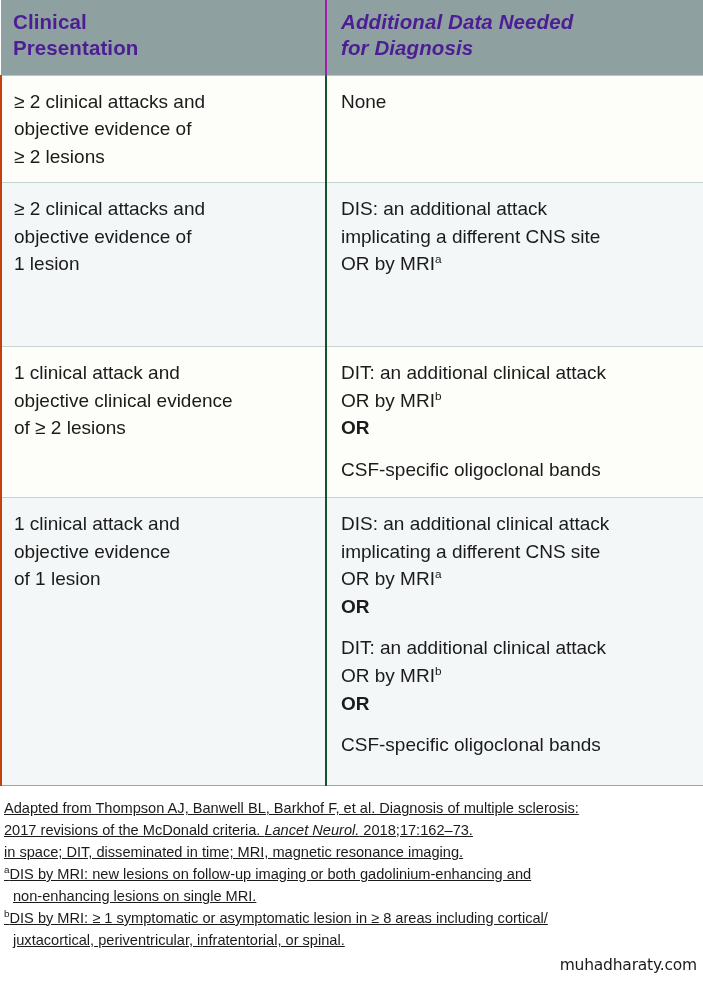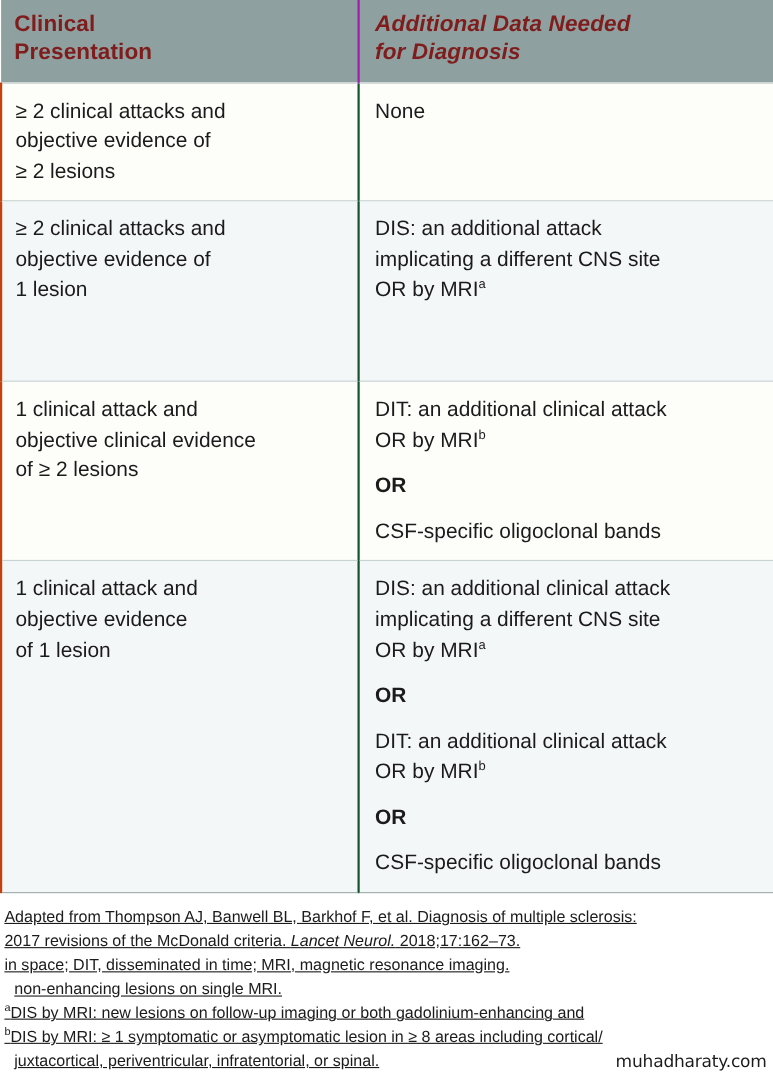--- a/index.html
+++ b/index.html
@@ -20,21 +20,21 @@
   .criteria-table {
     width: 703px;
     border-collapse: collapse;
     table-layout: fixed;
   }
   .criteria-table col.c1 { width: 325px; }
   .criteria-table col.c2 { width: 378px; }
 
   .criteria-table thead th {
     background: #8fa0a0;
-    color: #7f1d1d;
+    color: #4c1d95;
     font-size: 20.5px;
     font-weight: bold;
     text-align: left;
     vertical-align: top;
     padding: 9px 1px 14px 12px;
     line-height: 1.26;
     letter-spacing: 0.1px;
   }
   .criteria-table thead th.col-2 {
     border-left: 2px solid #a21caf;
@@ -61,21 +61,21 @@
   }
   .criteria-table tbody td.col-1 {
     border-left: 2px solid #c2410c;
   }
 
   tr.row-warm td { background: #fdfdfa; }
   tr.row-cool td { background: #f4f7f7; }
 
   .cell-line { display: block; white-space: nowrap; }
   .cell-block { display: block; }
-  .or-label { font-weight: bold; display: block; margin-top: 14px; margin-bottom: 14px; }
+  .or-label { font-weight: bold; display: block; margin-top: 0; margin-bottom: 14px; }
   sup {
     font-size: 0.62em;
     vertical-align: super;
     line-height: 0;
   }
 
   
   .footnotes {
     padding: 12px 4px 0 4px;
     font-size: 14.6px;
@@ -200,22 +200,22 @@
 
 <div class="footnotes">
   <p class="fn-para">
     <span class="fn-line">Adapted from Thompson AJ, Banwell BL, Barkhof F, et al. Diagnosis of multiple sclerosis:</span>
     <span class="fn-line"><span>2017 revisions of the McDonald criteria. </span><span class="fn-italic">Lancet Neurol.</span><span> 2018;17:162–73.</span></span>
   </p>
   <p class="fn-para">
     <span class="fn-line">in space; DIT, disseminated in time; MRI, magnetic resonance imaging.</span>
   </p>
   <p class="fn-para">
+    <span class="fn-line"><sup class="fn-sup">a</sup><span>DIS by MRI: new lesions on follow-up imaging or both gadolinium-enhancing and</span></span>
     <span class="fn-line fn-indent">non-enhancing lesions on single MRI.</span>
-    <span class="fn-line"><sup class="fn-sup">a</sup><span>DIS by MRI: new lesions on follow-up imaging or both gadolinium-enhancing and</span></span>
   </p>
   <p class="fn-para">
     <span class="fn-line"><sup class="fn-sup">b</sup><span>DIS by MRI: ≥ 1 symptomatic or asymptomatic lesion in ≥ 8 areas including cortical/</span></span>
     <span class="fn-line fn-indent">juxtacortical, periventricular, infratentorial, or spinal.</span>
   </p>
 </div>
 
 <div class="watermark">muhadharaty.com</div>
 
 </body></html>

